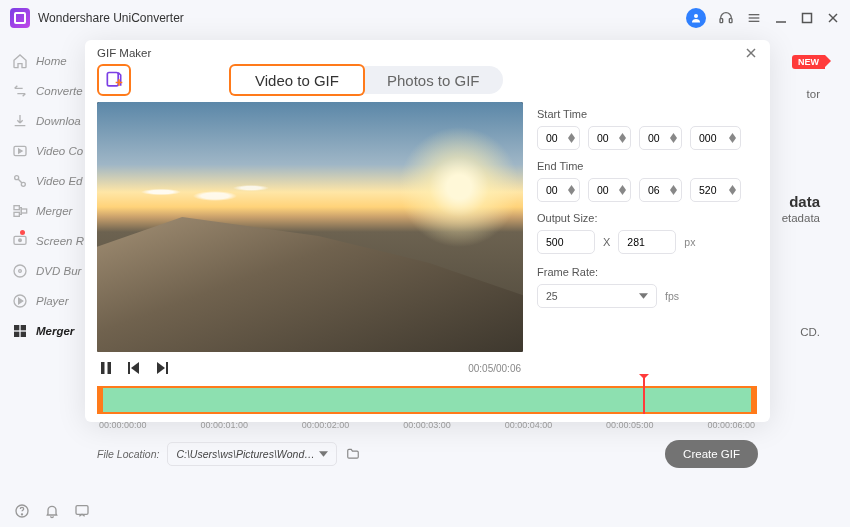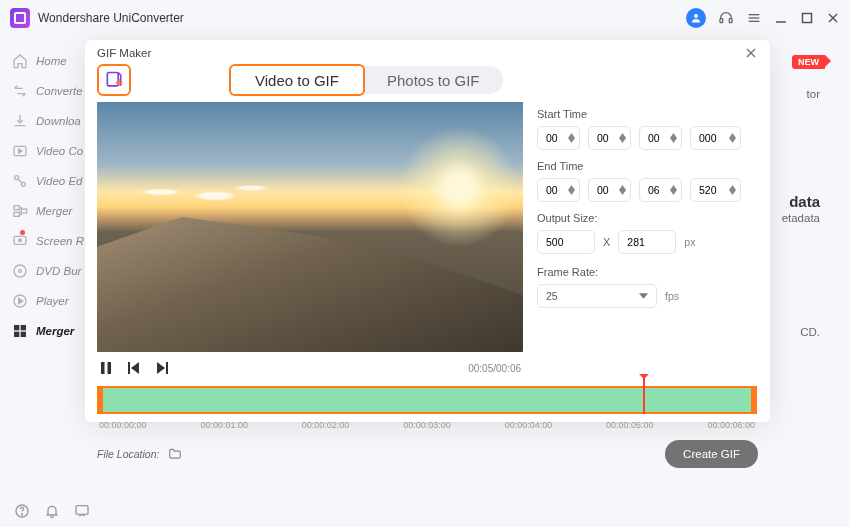--- a/index.html
+++ b/index.html
@@ -400,20 +400,26 @@
         <span>00:00:03:00</span>
         <span>00:00:04:00</span>
         <span>00:00:05:00</span>
         <span>00:00:06:00</span>
       </div>
   </div>
 
   <div class="bottom-row">
     <div class="loc-group">
       <span class="loc-label">File Location:</span>
+      <div class="loc-select">
+        <span style="white-space:nowrap;overflow:hidden;text-overflow:ellipsis;max-width:140px;">C:\Users\ws\Pictures\Wonders</span>
+        <svg viewBox="0 0 10 6" width="9" height="6">
+            <path d="M0 0l5 6 5-6z" fill="#777"></path>
+          </svg>
+      </div>
       <svg class="folder-icon" viewBox="0 0 24 24" fill="none" stroke="currentColor" stroke-width="2">
           <path d="M3 6a2 2 0 012-2h4l2 3h8a2 2 0 012 2v8a2 2 0 01-2 2H5a2 2 0 01-2-2z"></path>
         </svg>
     </div>
     <button class="create-btn">Create GIF</button>
   </div>
 </div>
 
 <div class="status-bar">
   <svg class="sb-icon" viewBox="0 0 24 24" fill="none" stroke="currentColor" stroke-width="2">

